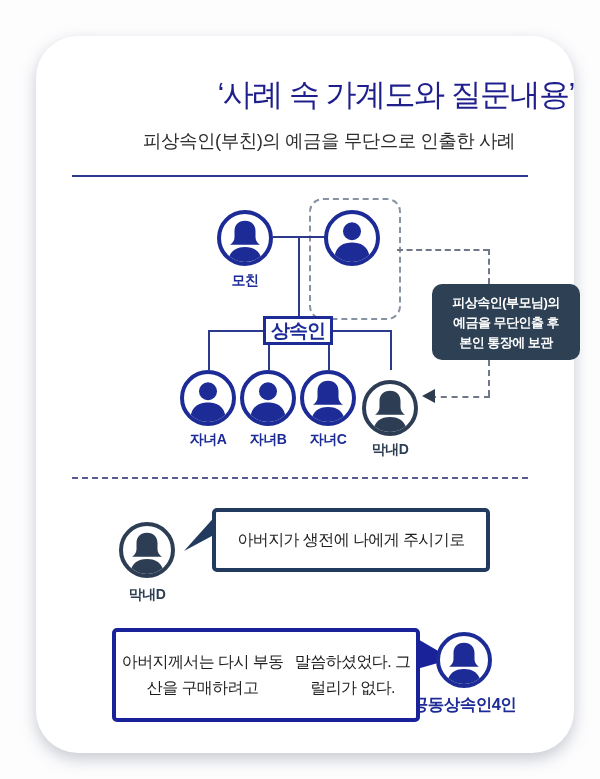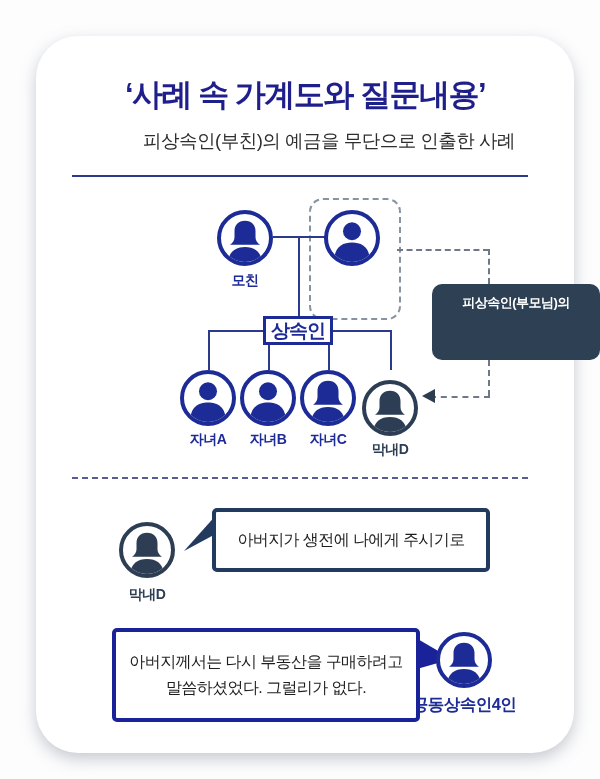--- a/index.html
+++ b/index.html
@@ -8,22 +8,22 @@
     background:#fdfdfe;
     font-family:"Liberation Sans","DejaVu Sans",sans-serif;
   }
   .abs{position:absolute;}
   .card{
     position:absolute;left:36px;top:36px;width:538px;height:717px;
     background:#ffffff;border-radius:42px;
     box-shadow:0 6px 16px rgba(110,118,135,.38);
   }
   
-  .title{left:0;top:38px;width:100%;text-align:center;
-    font-size:31px;font-weight:700;color:#1f1f8c;letter-spacing:-1.5px;}
+  .title{left:0;top:38px;width:100%;text-align:right;
+    font-size:31px;font-weight:400;color:#1f1f8c;letter-spacing:-1.5px;}
   .subtitle{left:0;top:92px;width:100%;text-align:center;
     font-size:18.5px;color:#2e2e2e;letter-spacing:-0.5px;padding-left:24px;}
   .rule{left:36px;top:139px;width:456px;border-top:2px solid #2c3a8e;}
 
   
   .avatar{width:56px;height:56px;border-radius:50%;border:4px solid currentColor;
     background:#fff;overflow:hidden;box-sizing:border-box;z-index:3;}
   .avatar svg{display:block;width:100%;height:100%;fill:currentColor;}
   .navy{color:#1c2b96;}
   .slate{color:#2d3e54;margin-top:10px;}
@@ -39,34 +39,34 @@
   .dash-v{border-left:2px dashed #6e7888;width:0;z-index:1;}
 
   .father-frame{left:273px;top:162px;width:88px;height:118px;
     border:2px dashed #8792a2;border-radius:14px;z-index:0;}
 
   .heir-box{left:227px;top:280px;width:70px;height:29px;background:#fff;
     border:3px solid #1c2b96;box-sizing:border-box;z-index:2;
     display:flex;align-items:center;justify-content:center;
     font-size:19px;font-weight:800;color:#1c2b96;letter-spacing:-1px;}
 
-  .note-box{left:396px;top:248px;width:168px;height:76px;box-sizing:border-box;
+  .note-box{left:396px;top:248px;width:148px;height:76px;box-sizing:border-box;
     background:#2e4054;border-radius:10px;color:#fff;z-index:2;
     font-size:13px;font-weight:700;text-align:center;line-height:1.55;padding-top:9px;
     letter-spacing:-0.5px;}
 
   .arrow-left{width:0;height:0;z-index:2;
     border-top:7px solid transparent;border-bottom:7px solid transparent;
     border-right:13px solid #2e3c50;}
 
   .mid-divider{left:36px;top:441px;width:456px;border-top:2px dashed #5a5a94;}
 
   
   .bubble{background:#fff;box-sizing:border-box;border-radius:5px;z-index:2;
-    display:flex;flex-direction:column;align-items:center;justify-content:center;
+    display:flex;flex-direction:row;align-items:center;justify-content:center;
     font-size:16px;color:#1d1d1d;line-height:1.6;text-align:center;letter-spacing:-0.6px;}
   .bubble-1{left:176px;top:472px;width:278px;height:64px;border:4px solid #233a5f;}
   .bubble-2{left:76px;top:592px;width:308px;height:94px;border:4px solid #1a229a;}
   .tail-1{left:148px;top:477px;width:34px;height:38px;background:#233a5f;
     clip-path:polygon(100% 0, 0 100%, 100% 52%);z-index:1;}
   .tail-2{left:380px;top:602px;width:36px;height:34px;background:#1a229a;
     clip-path:polygon(0 0, 100% 62%, 0 92%);z-index:1;}
   .lbl-small{font-size:16.5px;}
 </style>
 </head>
@@ -137,20 +137,22 @@
   </div>
   <div class="abs lbl" style="left:192px;top:395px;width:80px;">자녀B</div>
   <div class="abs lbl" style="left:132px;top:395px;width:80px;">자녀A</div>
   <div class="abs lbl" style="left:252px;top:395px;width:80px;">자녀C</div>
   <div class="abs lbl slate" style="left:314px;top:395px;width:80px;">막내D</div>
 
   <div class="abs dash-h" style="left:361px;top:213px;width:92px;"></div>
   <div class="abs dash-v" style="left:452px;top:213px;height:35px;"></div>
   <div class="abs note-box">
     <div>피상속인(부모님)의</div>
+    <div>예금을 무단인출 후</div>
+    <div>본인 통장에 보관</div>
   </div>
   <div class="abs dash-v" style="left:452px;top:324px;height:36px;"></div>
   <div class="abs dash-h" style="left:394px;top:360px;width:60px;"></div>
   <div class="abs arrow-left" style="left:386px;top:353px;"></div>
 
   <div class="abs mid-divider"></div>
 
   <div class="abs avatar slate" style="left:83px;top:476px;">
     <svg viewBox="0 0 64 64">
         <use href="#sil-female"></use>

